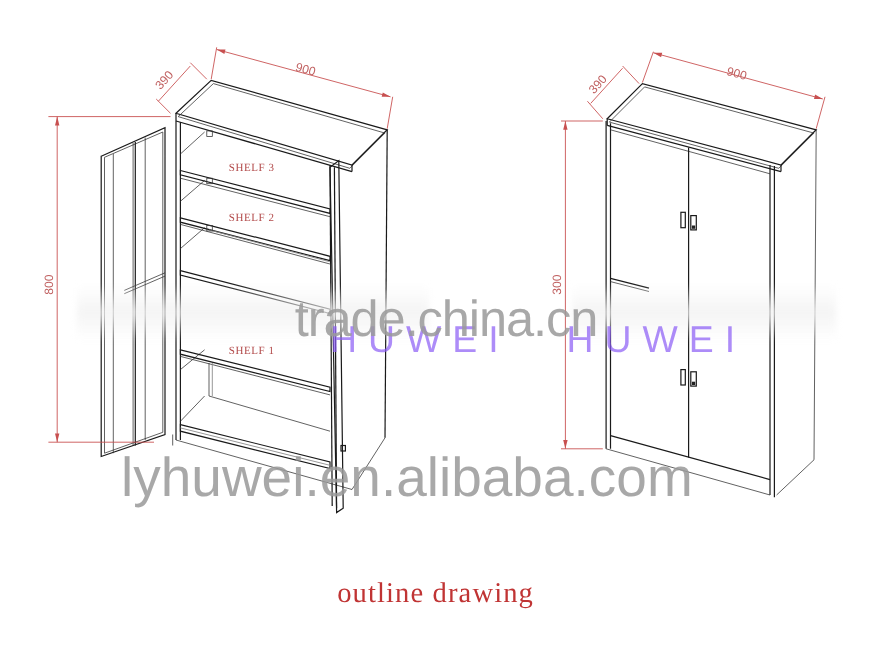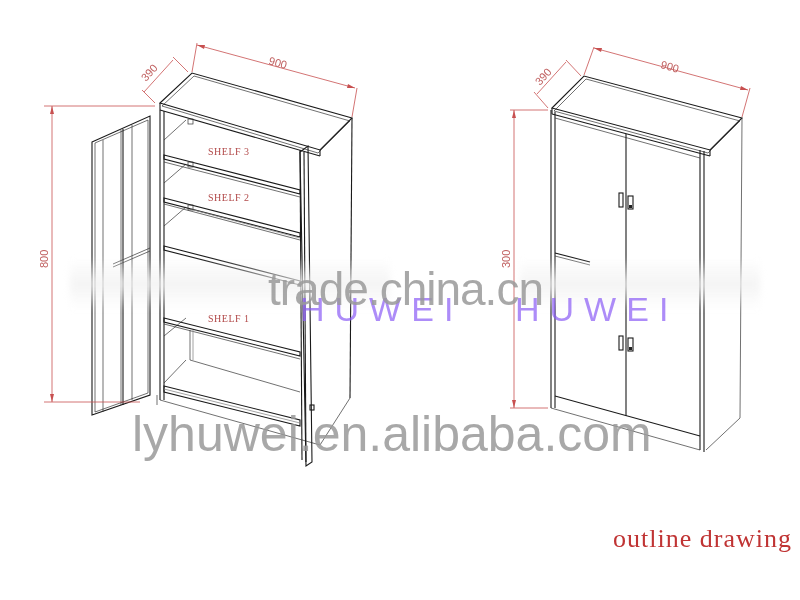--- a/index.html
+++ b/index.html
@@ -7,21 +7,21 @@
   #canvas { position:absolute; left:0; top:0; width:800px; height:600px; }
   .ln { stroke:#1a1a1a; stroke-width:1.1; fill:none; }
   .ln-thin { stroke:#333; stroke-width:0.7; fill:none; }
   .ln-grey { stroke:#8a8a8a; stroke-width:0.8; fill:none; }
   .dim { stroke:#c85050; stroke-width:0.8; fill:none; }
   .dim-arrow { fill:#c85050; }
   .dimtxt { fill:#c06060; font-family:"Liberation Sans", sans-serif; font-size:11px; }
   .shelftxt { fill:#b24a4a; font-family:"Liberation Serif", serif; font-size:10px; letter-spacing:0.5px; }
   .wm-main { position:absolute; font-family:"Liberation Sans", sans-serif; color:#9a9a9a; opacity:0.85; white-space:nowrap; }
   .wm-faint { position:absolute; font-family:"Liberation Sans", sans-serif; color:#8b5cf6; opacity:0.7; white-space:nowrap; letter-spacing:10px; }
-  .caption { position:absolute; left:0; width:792px; top:524px; text-align:right; font-family:"Liberation Serif", serif; font-size:26px; color:#c03434; letter-spacing:1px; }
+  .caption { position:absolute; left:0; width:792px; top:524px; text-align:center; font-family:"Liberation Serif", serif; font-size:26px; color:#c03434; letter-spacing:1px; }
   .blur-band { position:absolute; top:258px; height:52px; background:linear-gradient(#ffffff00, #f2f2f2cc, #ffffff00); filter:blur(3px); }
 </style>
 </head>
 <body>
 
 <svg id="canvas" viewBox="0 0 800 600" xmlns="http://www.w3.org/2000/svg">
 
   <g>
 
     <polygon class="ln" points="160,103 192,73 352,118 320,150"></polygon>
@@ -163,15 +163,15 @@
   </g>
 </svg>
 
 <div class="blur-band" style="left:70px; width:320px;"></div>
 <div class="blur-band" style="left:520px; width:240px;"></div>
 
 <div class="wm-faint" style="left:300px; top:290px; font-size:34px;">HUWEI</div>
 <div class="wm-faint" style="left:515px; top:290px; font-size:34px;">HUWEI</div>
 
 <div class="wm-main" style="left:268px; top:262px; font-size:46px; letter-spacing:-1px;">trade.china.cn</div>
-<div class="wm-main" style="left:110px; top:405px; font-size:50px; letter-spacing:0px;margin-left:22px;">lyhuwei.en.alibaba.com</div>
+<div class="wm-main" style="left:110px; top:405px; font-size:50px; letter-spacing:0px;">lyhuwei.en.alibaba.com</div>
 
 <div class="caption">outline drawing</div>
 
 </body></html>

